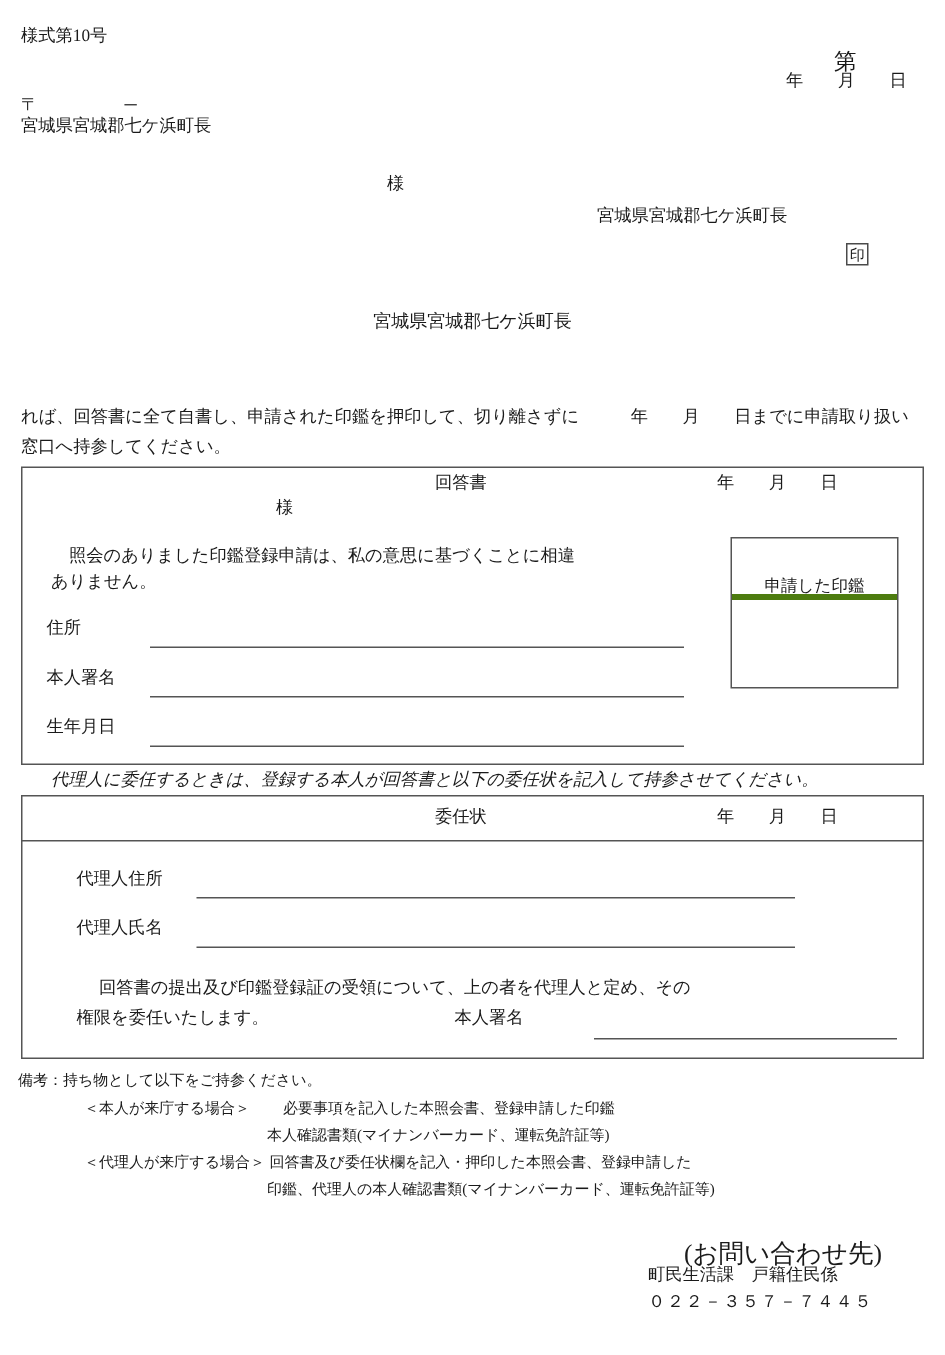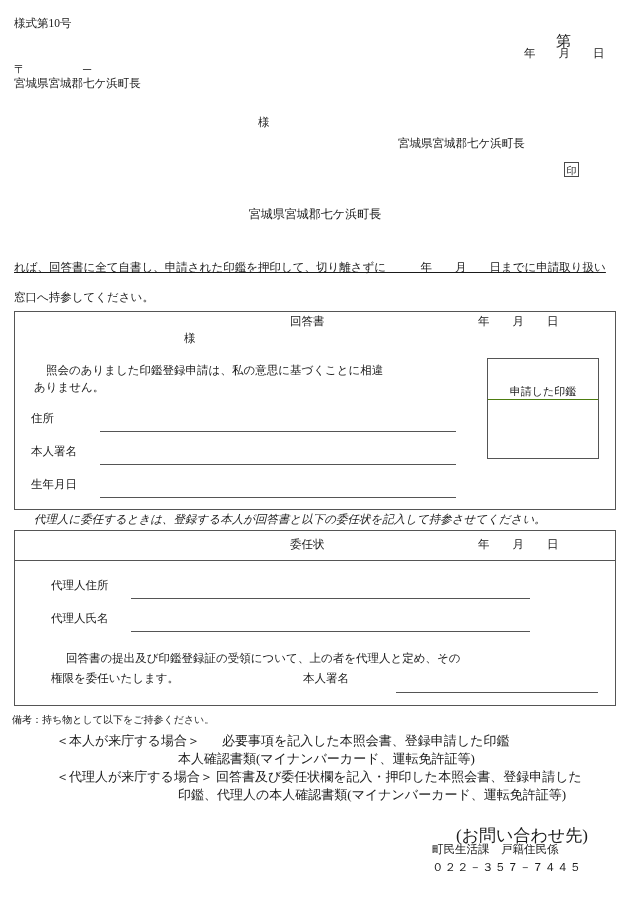--- a/index.html
+++ b/index.html
@@ -47,21 +47,21 @@
   #doc-title {
     left: 0; top: 206px;
     width: 630px;
     text-align: center;
     font-size: 12px;
   }
 
   
   .body-line { font-size: 11.5px; left: 14px; }
   #body-l1 { top: 250px; }
-  #body-l2 { top: 260px; text-decoration: underline; }
+  #body-l2 { top: 270px; }
   #body-l3 { top: 290px; }
 
   
   #answer-box {
     left: 14px; top: 311px;
     width: 602px; height: 199px;
     border: 1px solid #555;
     box-sizing: border-box;
   }
   #answer-title   { left: 290px; top: 314px; font-size: 11.5px; }
@@ -87,21 +87,21 @@
 
   
   #stamp-box {
     left: 487px; top: 358px;
     width: 112px; height: 101px;
     border: 1px solid #555;
     box-sizing: border-box;
   }
   #stamp-head {
     height: 17px;
-    border-bottom: 1px solid #4d7c0f;
+    border-bottom: 4px solid #4d7c0f;
     text-align: center;
     font-size: 11px;
     line-height: 17px;
     box-sizing: border-box;
   }
   #stamp-area { height: 82px; }
 
   
   #proxy-note { left: 34px; top: 512px; font-size: 11.5px; font-style: italic; }
 
@@ -135,21 +135,21 @@
   #delegation-stmt-2 { left: 51px; top: 671px; font-size: 11.5px; }
   #lbl-principal-sign { left: 303px; top: 671px; font-size: 11.5px; }
   #rule-principal-sign {
     left: 396px; top: 692px;
     width: 202px; height: 0;
     border-bottom: 1px solid #555;
   }
 
   
   #remarks-head { left: 12px; top: 713px; font-size: 10px; }
-  .remarks-line { font-size: 13px; }
+  .remarks-line { font-size: 10px; }
   #remarks-l1 { left: 56px;  top: 732px; }
   #remarks-l2 { left: 178px; top: 750px; }
   #remarks-l3 { left: 56px;  top: 768px; }
   #remarks-l4 { left: 178px; top: 786px; }
 
   
   #contact-head  { left: 456px; top: 824px; font-size: 17px; }
   #contact-dept  { left: 432px; top: 842px; font-size: 11.5px; }
   #contact-phone { left: 432px; top: 860px; font-size: 11.5px; letter-spacing: 1px; }
 </style>

